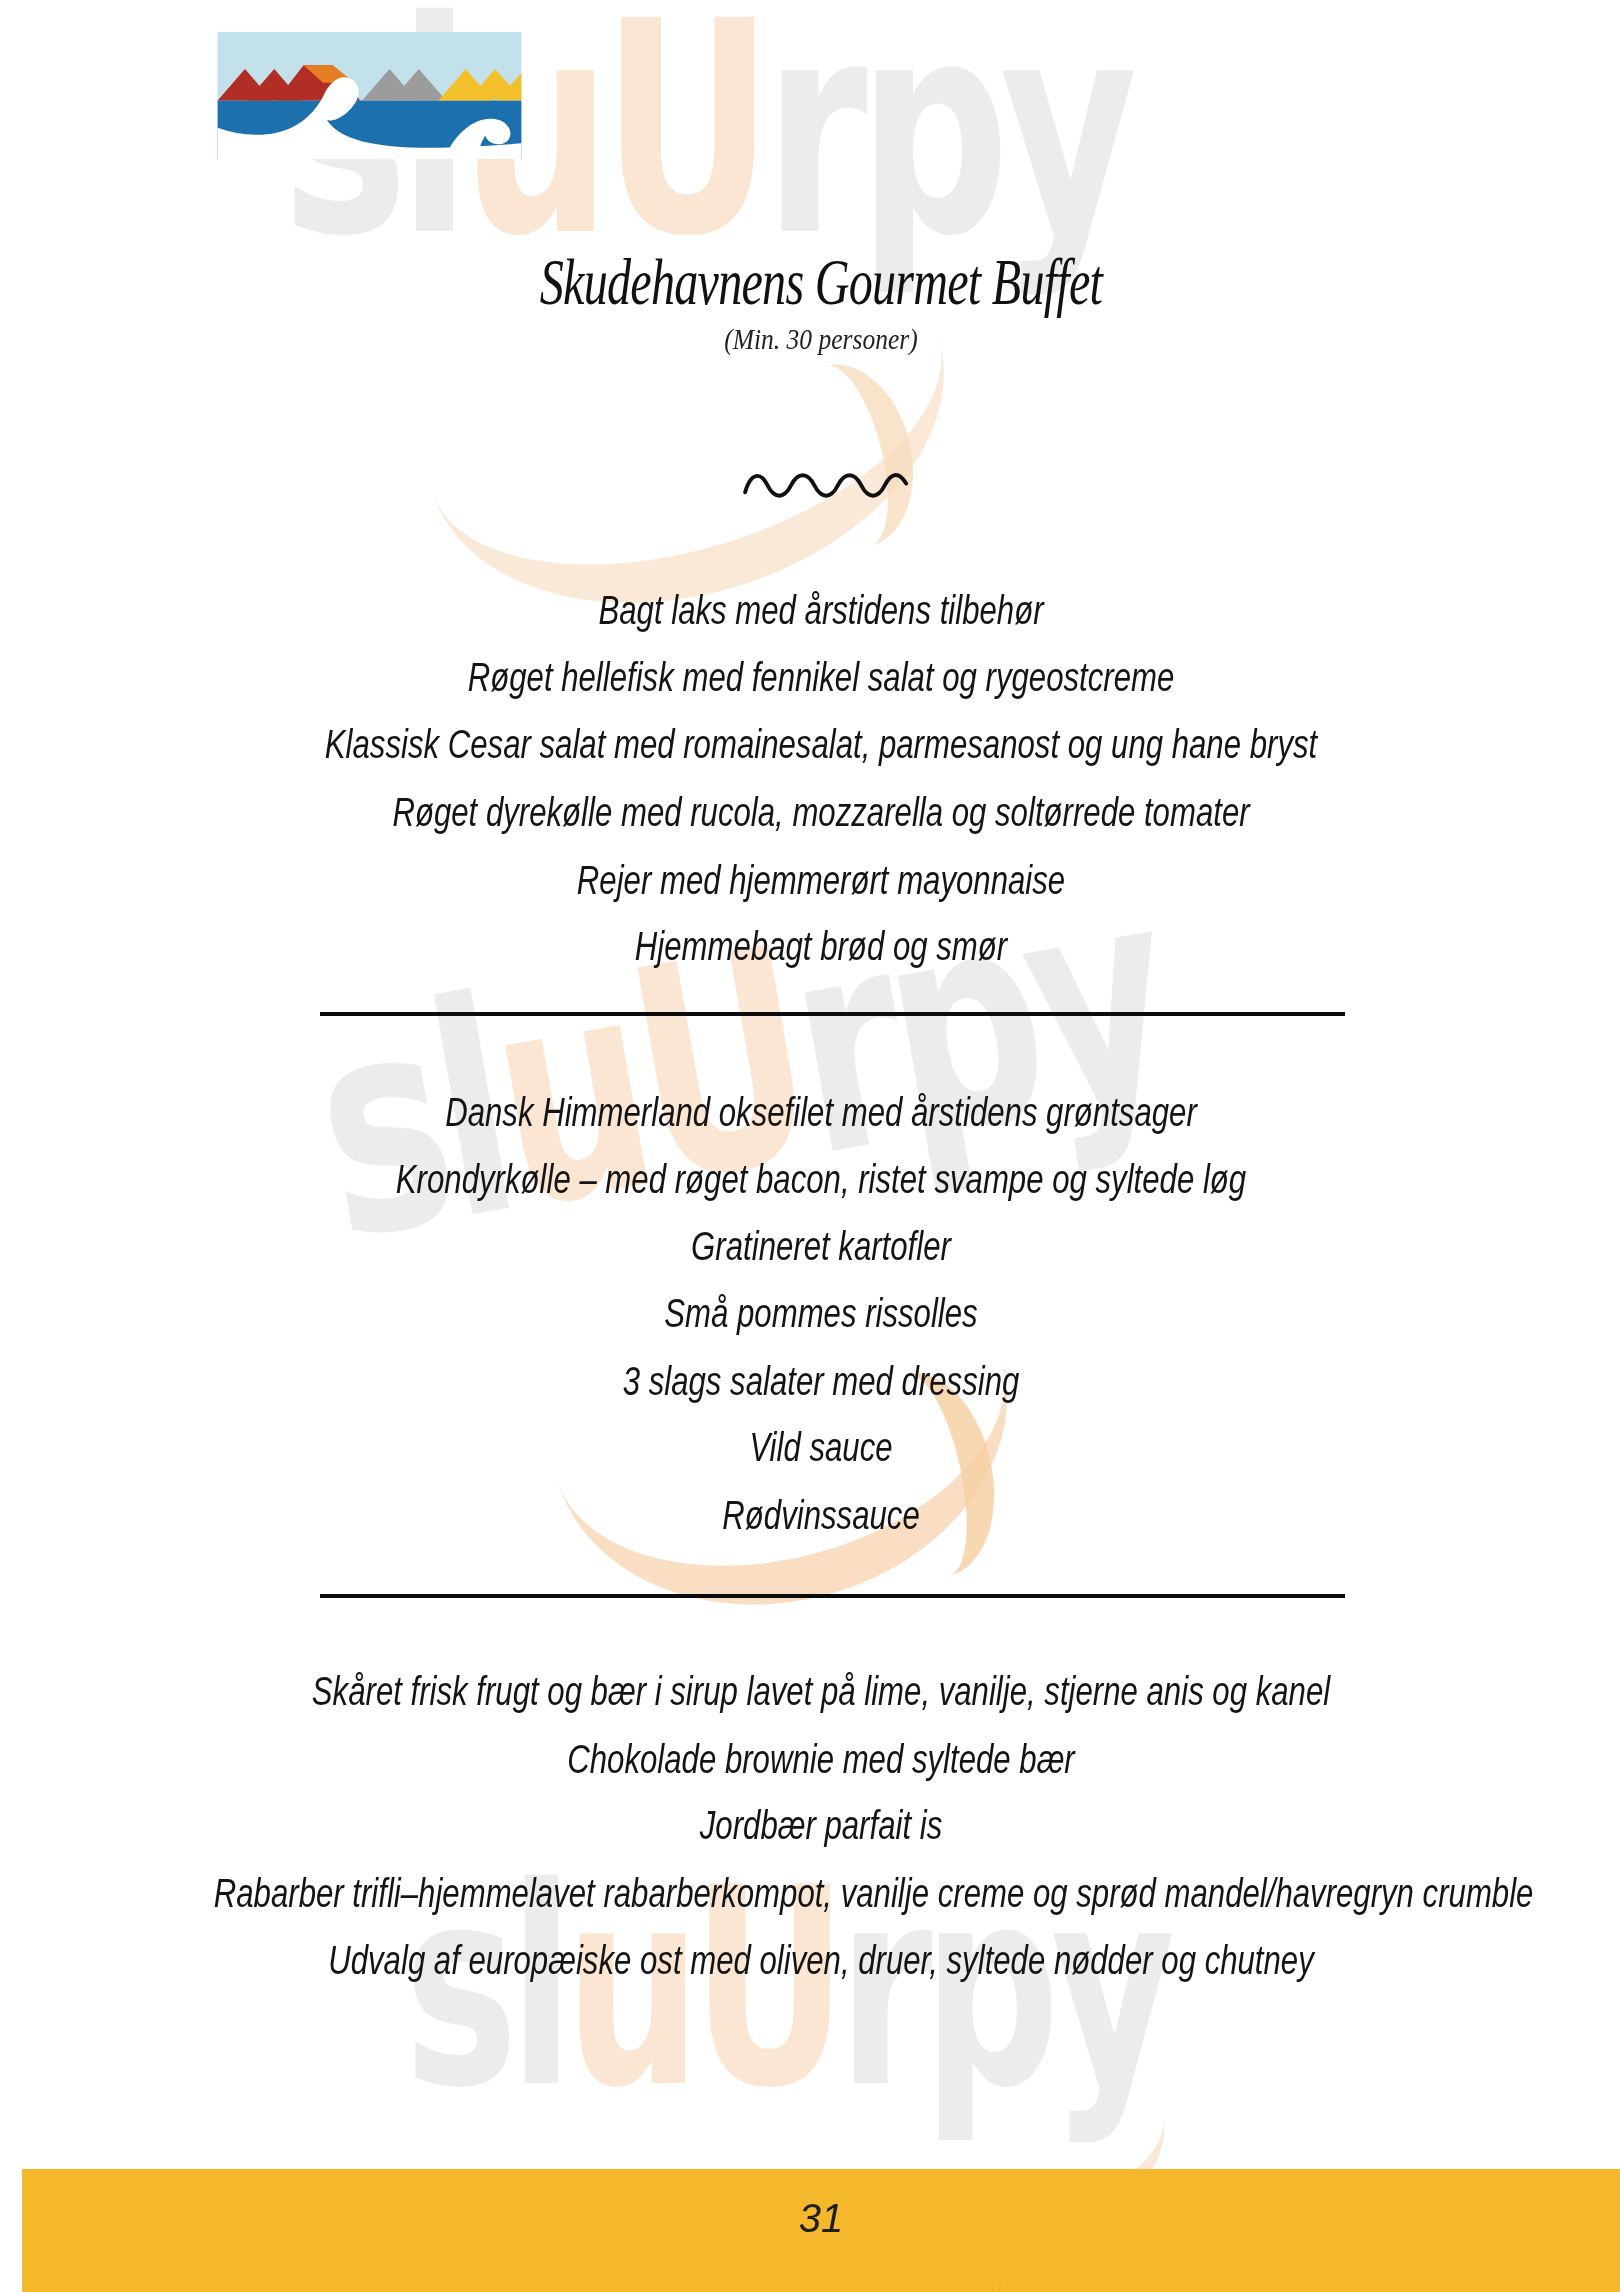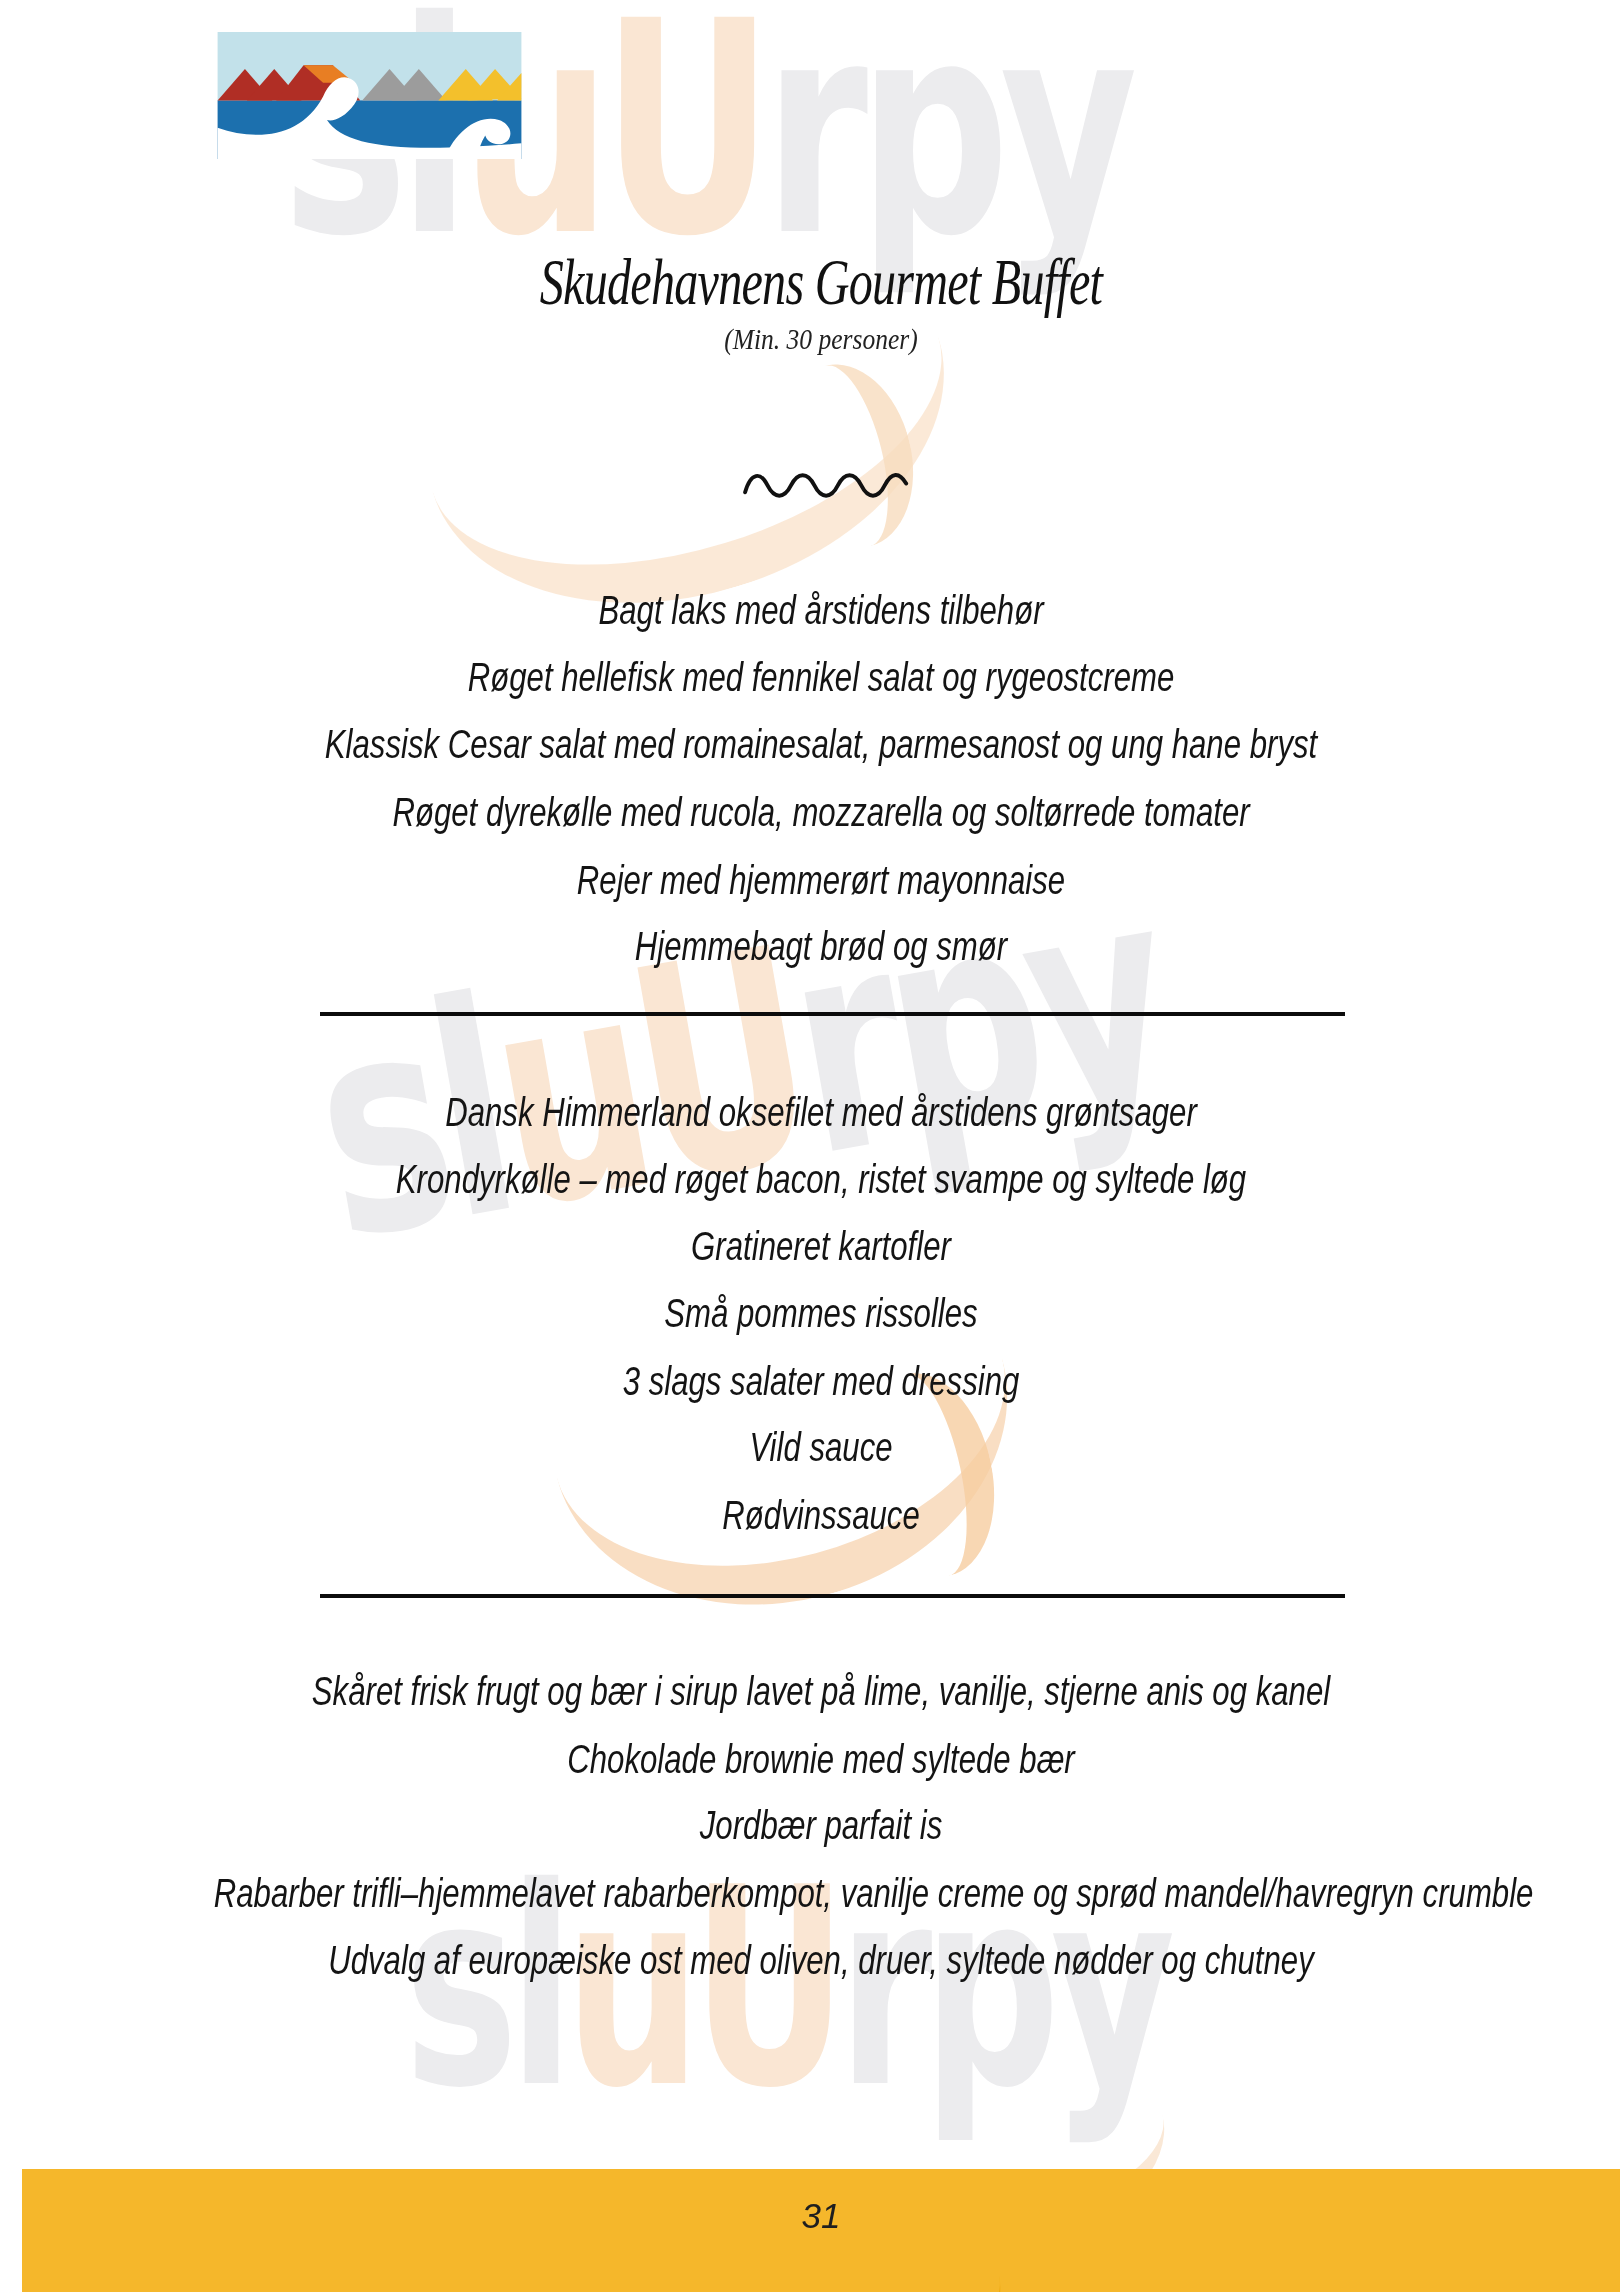--- a/index.html
+++ b/index.html
@@ -73,21 +73,21 @@
     position:absolute;left:559px;top:17.6px;width:421px;height:216px;
     border:0 solid transparent;
     border-bottom:29px solid #eda90f;
     border-radius:50%;
     transform:rotate(-9deg);
   }
   .page-number{
     position:absolute;left:0;right:0;top:27.4px;
     text-align:center;
     font-style:italic;
-    font-size:35px;
+    font-size:40px;
     color:#1f1f1f;
   }
 </style>
 </head>
 <body>
 
 <div id="page">
 
   <div class="wm-layer">
 

